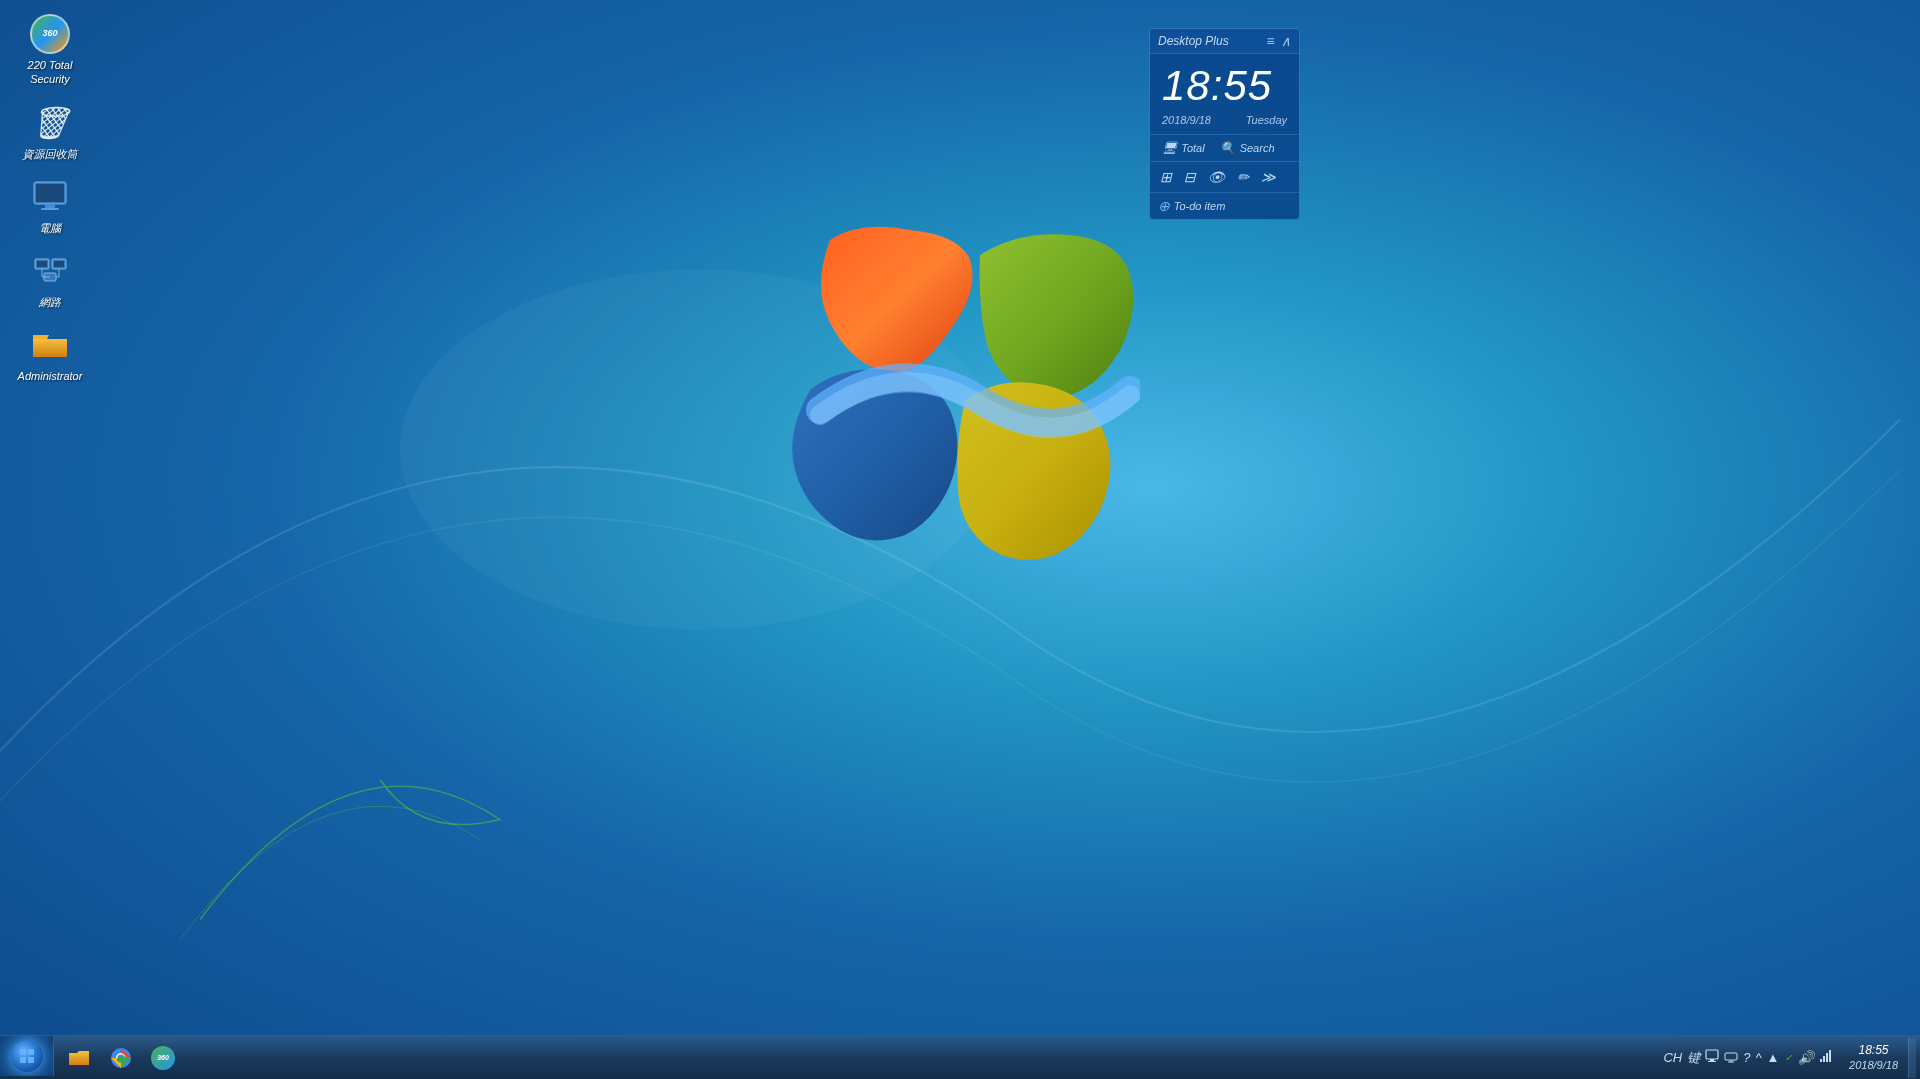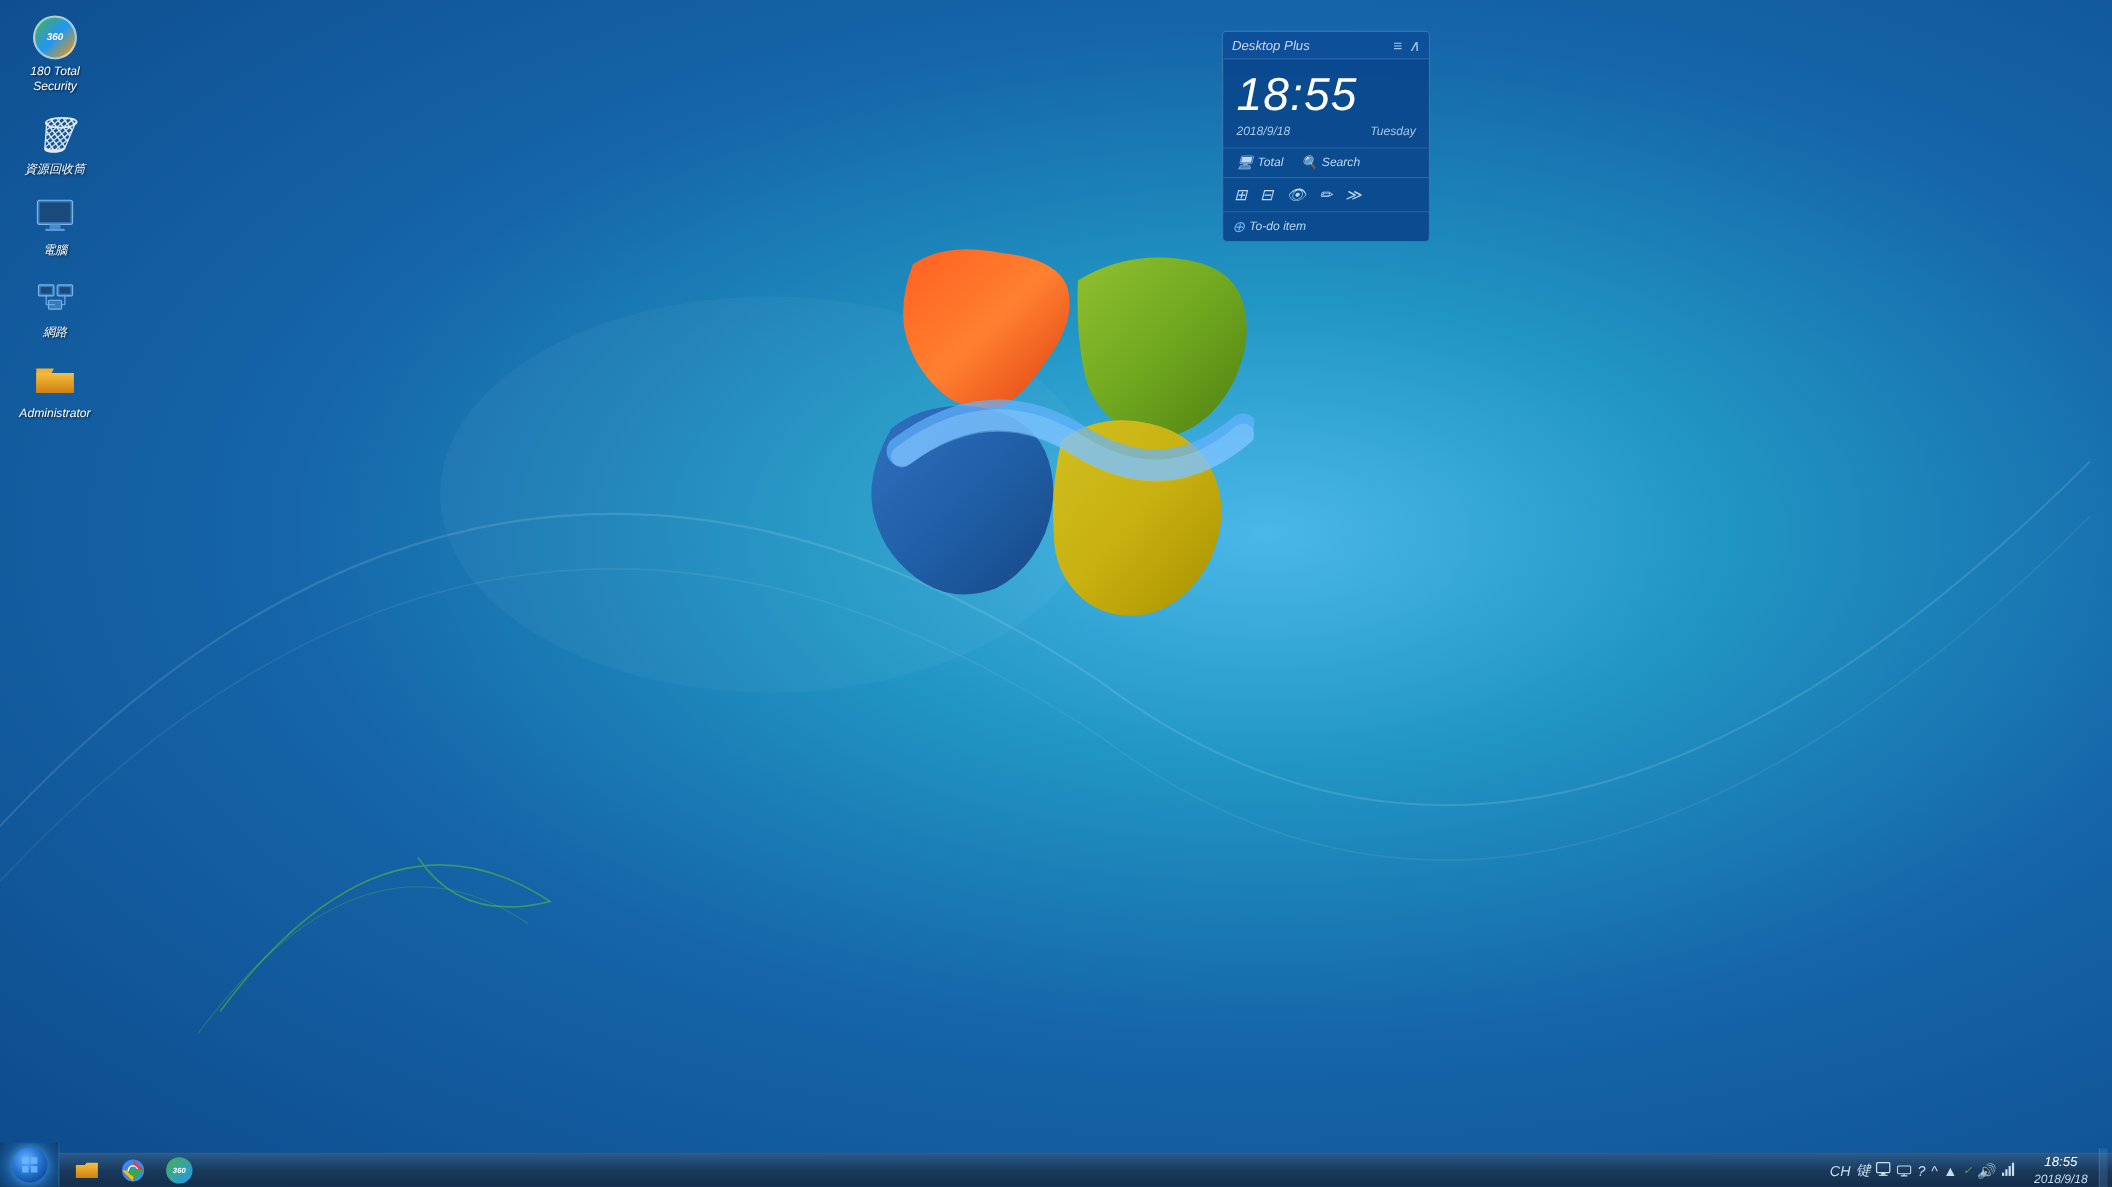--- a/index.html
+++ b/index.html
@@ -106,21 +106,21 @@
     .icon-recycle {
       font-size: 32px;
       color: #e0e8f0;
     }
 
     
     .desktop-plus {
       position: absolute;
       top: 28px;
       right: 620px;
-      width: 189px;
+      width: 151px;
       background: rgba(10, 70, 140, 0.92);
       border: 1px solid rgba(100, 160, 220, 0.5);
       border-radius: 4px;
       color: white;
       overflow: hidden;
     }
 
     .widget-header {
       display: flex;
       align-items: center;
@@ -225,25 +225,25 @@
       font-size: 14px;
       color: #6cb4e8;
     }
 
     
     .taskbar {
       position: absolute;
       bottom: 0;
       left: 0;
       width: 100%;
-      height: 31px;
+      height: 44px;
       background: linear-gradient(to bottom, #2a5a8a 0%, #1a3a5c 50%, #142d4a 100%);
       border-top: 1px solid rgba(100, 160, 220, 0.4);
       display: flex;
-      align-items: flex-end;
+      align-items: flex-start;
       z-index: 100;
     }
 
     .start-button {
       width: 54px;
       height: 40px;
       display: flex;
       align-items: center;
       justify-content: center;
       cursor: pointer;
@@ -395,21 +395,21 @@
   </div>
 
   <div class="desktop-icons">
 
     <div class="desktop-icon">
       <div class="icon-img">
         <div class="icon-360">
           <span style="font-size:9px; font-weight:bold; line-height:1.1; text-align:center;">360</span>
         </div>
       </div>
-      <span class="icon-label">180 Total Security</span>
+      <span class="icon-label">220 Total Security</span>
     </div>
 
     <div class="desktop-icon">
       <div class="icon-img">
         <span class="icon-recycle">🗑</span>
       </div>
       <span class="icon-label">資源回收筒</span>
     </div>
 
     <div class="desktop-icon">

